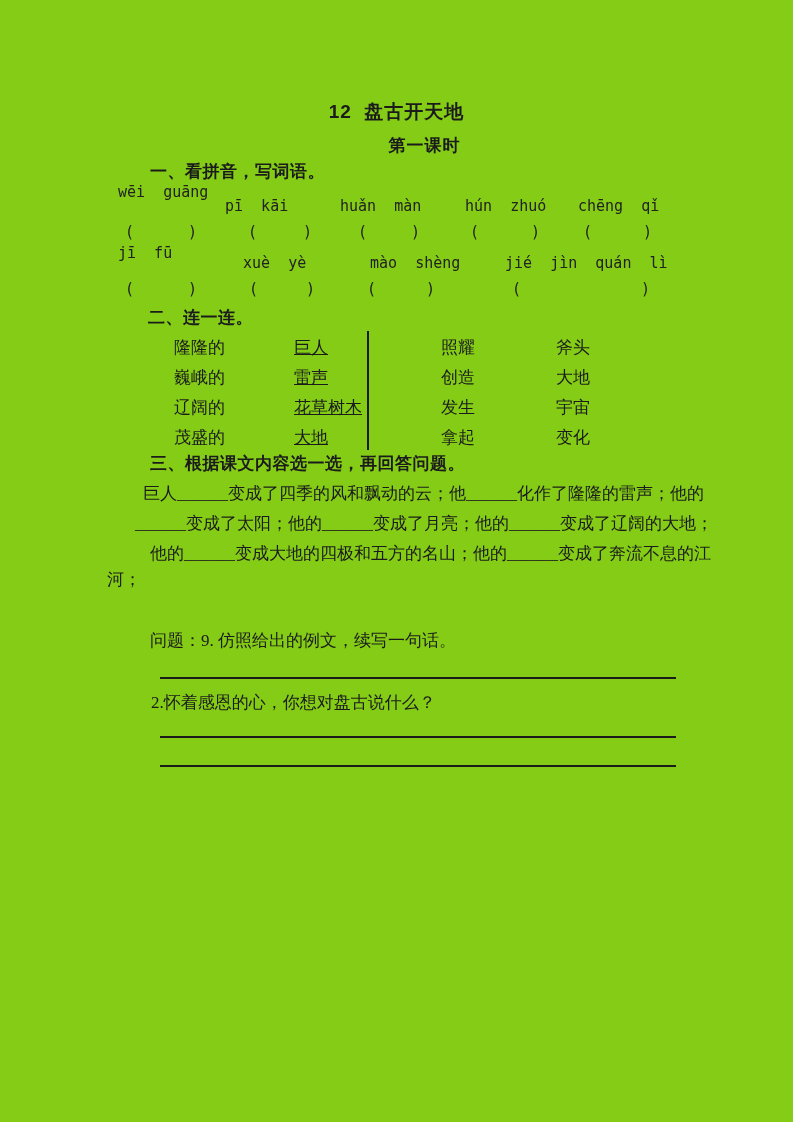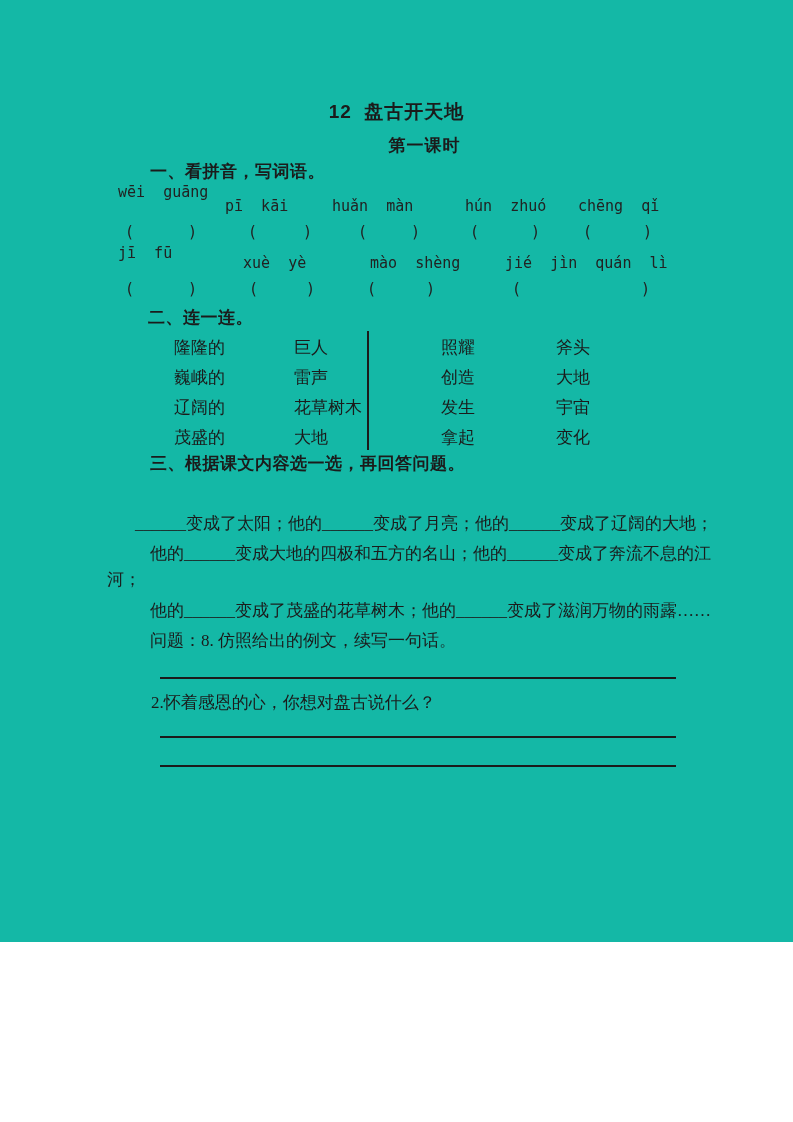--- a/index.html
+++ b/index.html
@@ -1,20 +1,20 @@
 <!DOCTYPE html>
 <html><head>
 <meta charset="utf-8">
 <style>
   html, body { margin: 0; padding: 0; background: #ffffff; }
   .page {
     position: relative;
     width: 793px;
-    height: 942px;
-    background: #14b8a6;
+    height: 1122px;
+    background: #84cc16;
     color: #1b1b1b;
     font-family: "Liberation Serif", serif;
     font-size: 17px;
     overflow: hidden;
   }
   .center { position: absolute; left: 0; width: 793px; text-align: center; white-space: pre; }
   .title {
     top: 99px;
     font-family: "Liberation Sans", sans-serif;
     font-weight: bold;
@@ -48,21 +48,21 @@
     position: absolute;
     display: inline-flex;
     justify-content: space-between;
     font-family: "DejaVu Sans Mono", monospace;
     font-size: 15px;
     color: #222;
   }
   .mrow { position: absolute; left: 0; width: 793px; height: 26px; margin-left: 24px; }
   .mc { position: absolute; white-space: pre; }
   .mc1 { left: 150px; }
-  .mc2 { left: 270px; }
+  .mc2 { left: 270px; text-decoration: underline; }
   .mc3 { left: 417px; }
   .mc4 { left: 532px; }
   .vdivider {
     position: absolute;
     left: 367px;
     top: 331px;
     width: 2px;
     height: 119px;
     background: #1b1b1b;
   }
@@ -80,21 +80,21 @@
 
 <div class="page">
 
   <div class="center title">12  盘古开天地</div>
   <div class="center subtitle">第一课时</div>
 
   <div class="heading" style="top:160px; left:150px">一、看拼音，写词语。</div>
 
   <span class="py" style="top:183px; left:118px">wēi  guāng</span>
   <span class="py" style="top:197px; left:225px">pī  kāi</span>
-  <span class="py" style="top:197px; left:332px">huǎn  màn</span>
+  <span class="py" style="top:197px; left:340px">huǎn  màn</span>
   <span class="py" style="top:197px; left:465px">hún  zhuó</span>
   <span class="py" style="top:197px; left:578px">chēng  qǐ</span>
 
   <span class="pp" style="top:223px; left:125px; width:72px">
     <span>(</span>
       <span>)</span>
   </span>
   <span class="pp" style="top:223px; left:248px; width:64px">
     <span>(</span>
       <span>)</span>
@@ -158,25 +158,25 @@
   </div>
   <div class="mrow" style="top:426px">
     <span class="mc mc1">茂盛的</span>
     <span class="mc mc2">大地</span>
     <span class="mc mc3">拿起</span>
     <span class="mc mc4">变化</span>
   </div>
 
   <div class="heading" style="top:452px; left:150px">三、根据课文内容选一选，再回答问题。</div>
 
+  <div class="bline" style="top:483px; left:143px">巨人______变成了四季的风和飘动的云；他______化作了隆隆的雷声；他的</div>
   <div class="bline" style="top:543px; left:150px">他的______变成大地的四极和五方的名山；他的______变成了奔流不息的江</div>
   <div class="bline" style="top:513px; left:135px">______变成了太阳；他的______变成了月亮；他的______变成了辽阔的大地；</div>
   <div class="bline" style="top:569px; left:107px">河；</div>
-  <div class="bline" style="top:600px; left:150px">他的______变成了茂盛的花草树木；他的______变成了滋润万物的雨露……</div>
-  <div class="bline" style="top:630px; left:150px">问题：8. 仿照给出的例文，续写一句话。</div>
+  <div class="bline" style="top:630px; left:150px">问题：9. 仿照给出的例文，续写一句话。</div>
 
   <div class="ansline" style="top:677px"></div>
 
   <div class="bline" style="top:692px; left:151px">2.怀着感恩的心，你想对盘古说什么？</div>
 
   <div class="ansline" style="top:736px"></div>
   <div class="ansline" style="top:765px"></div>
 
 </div>
 

